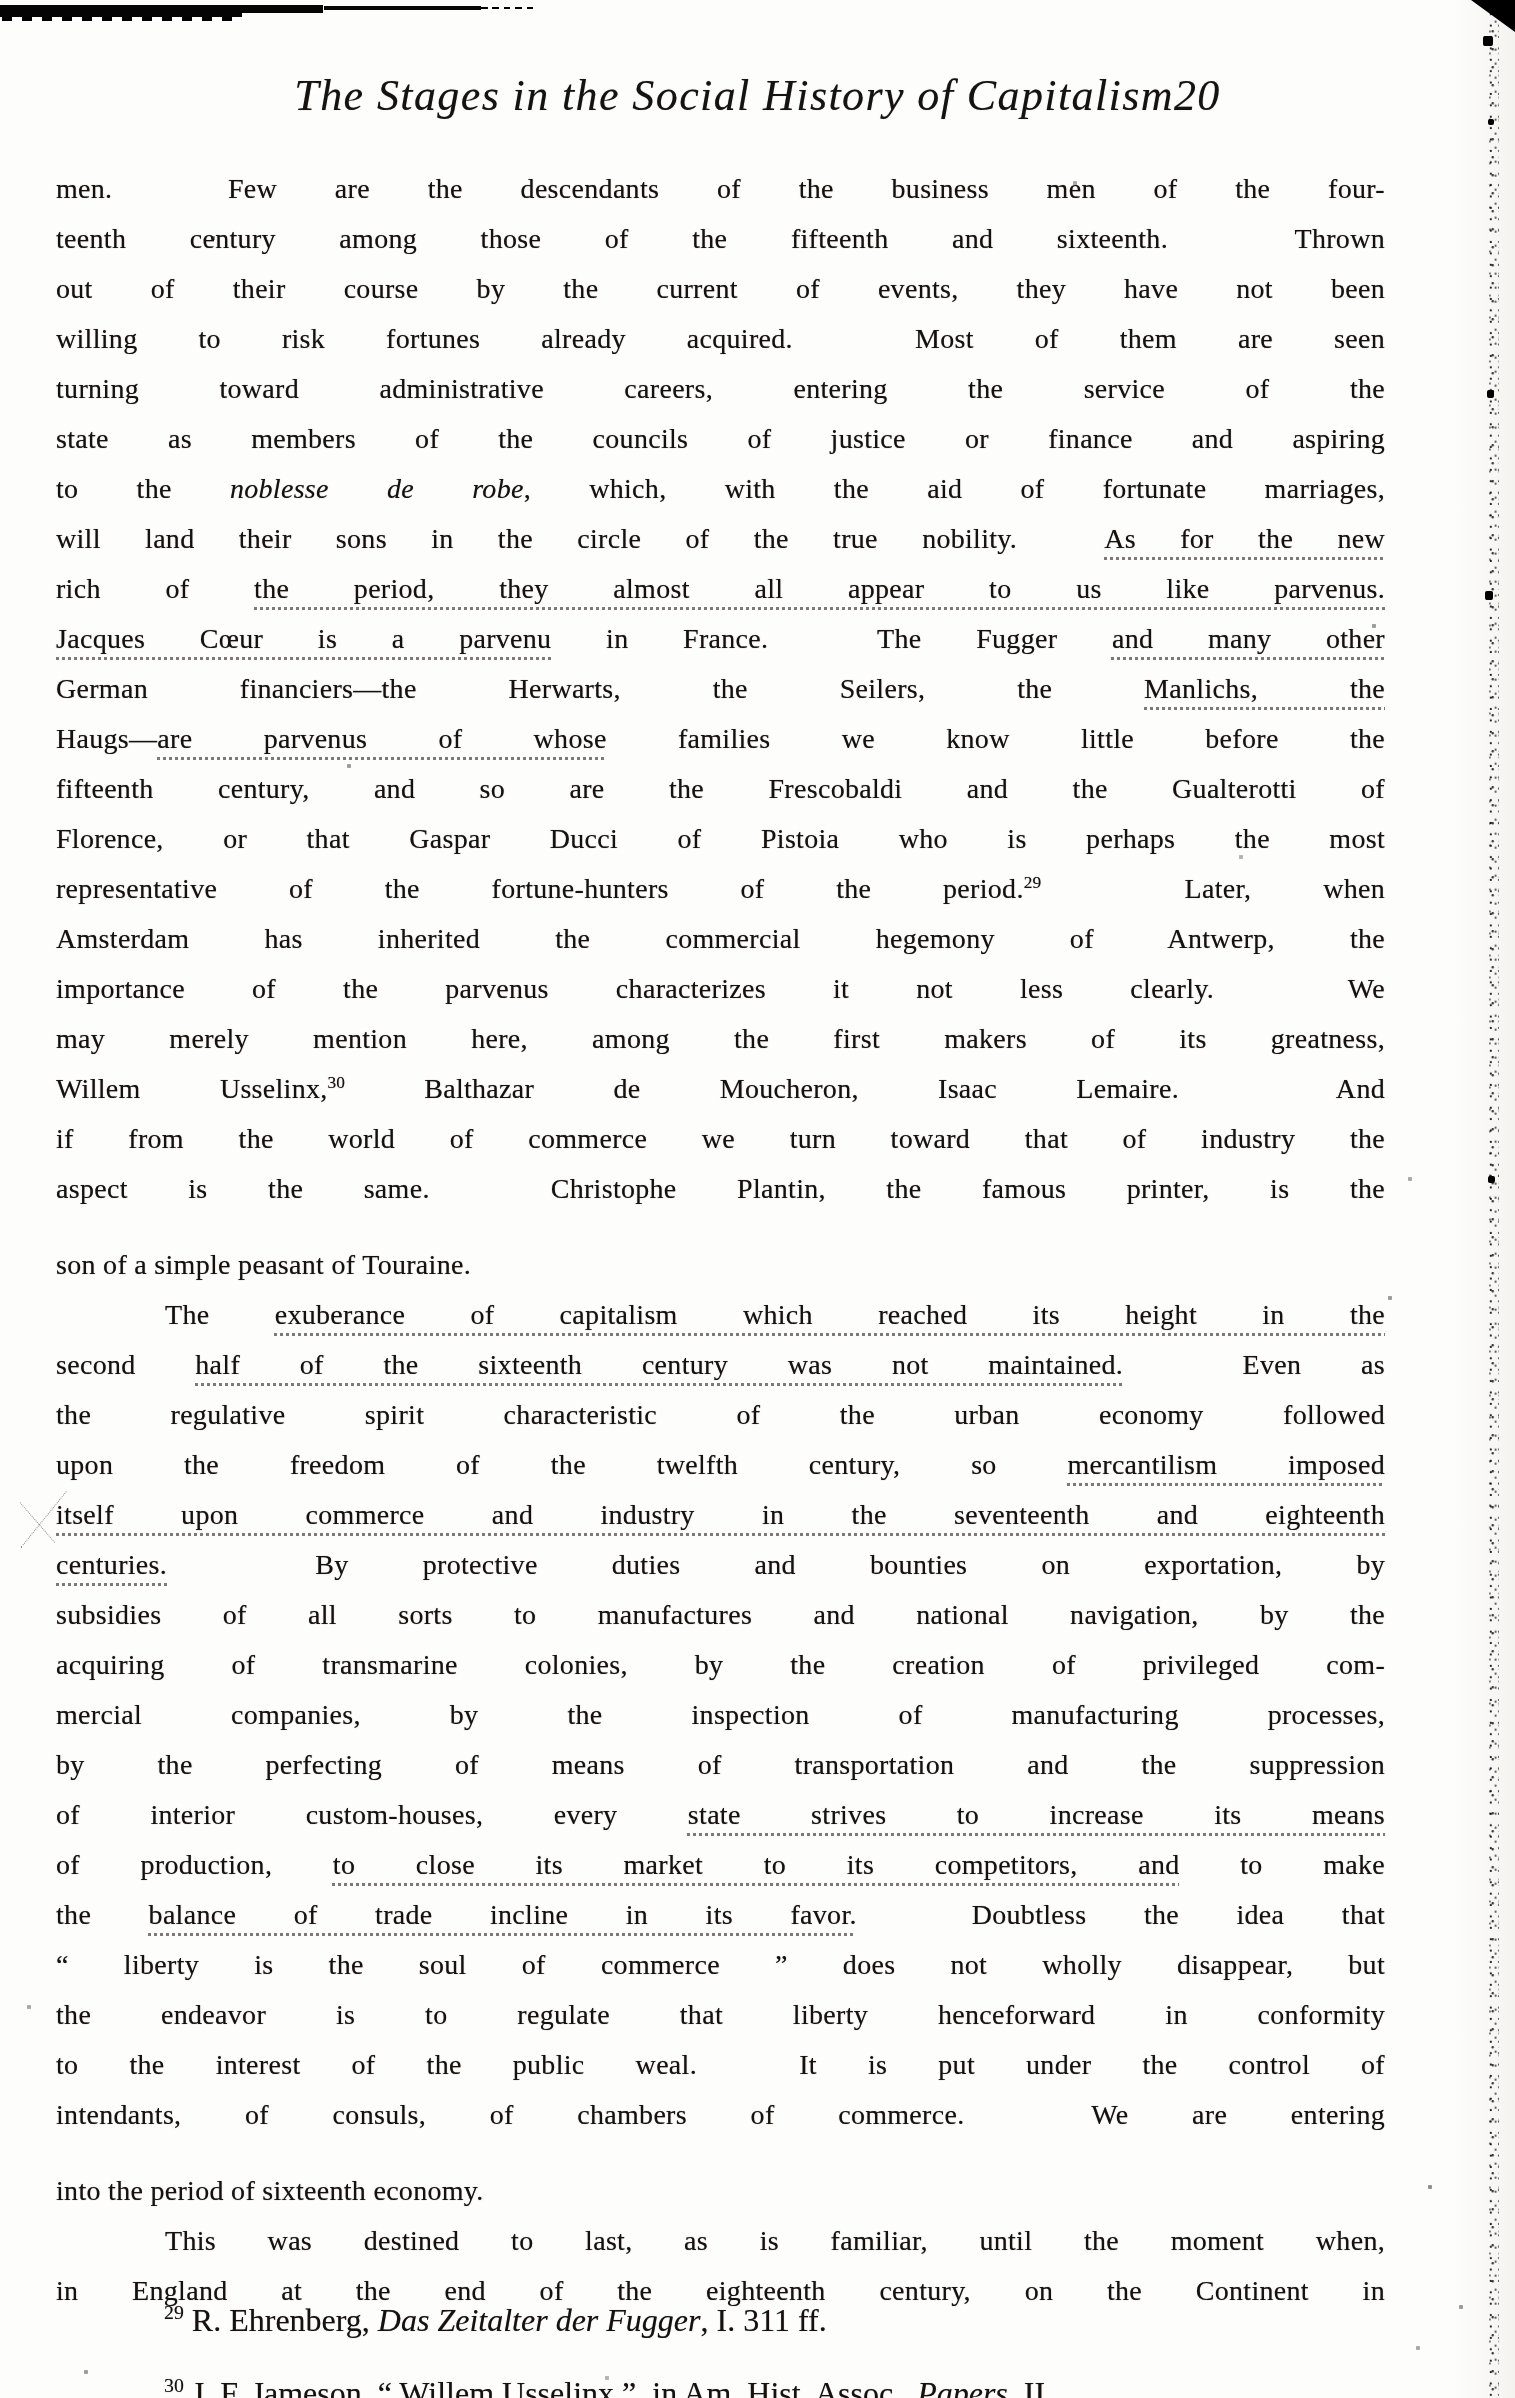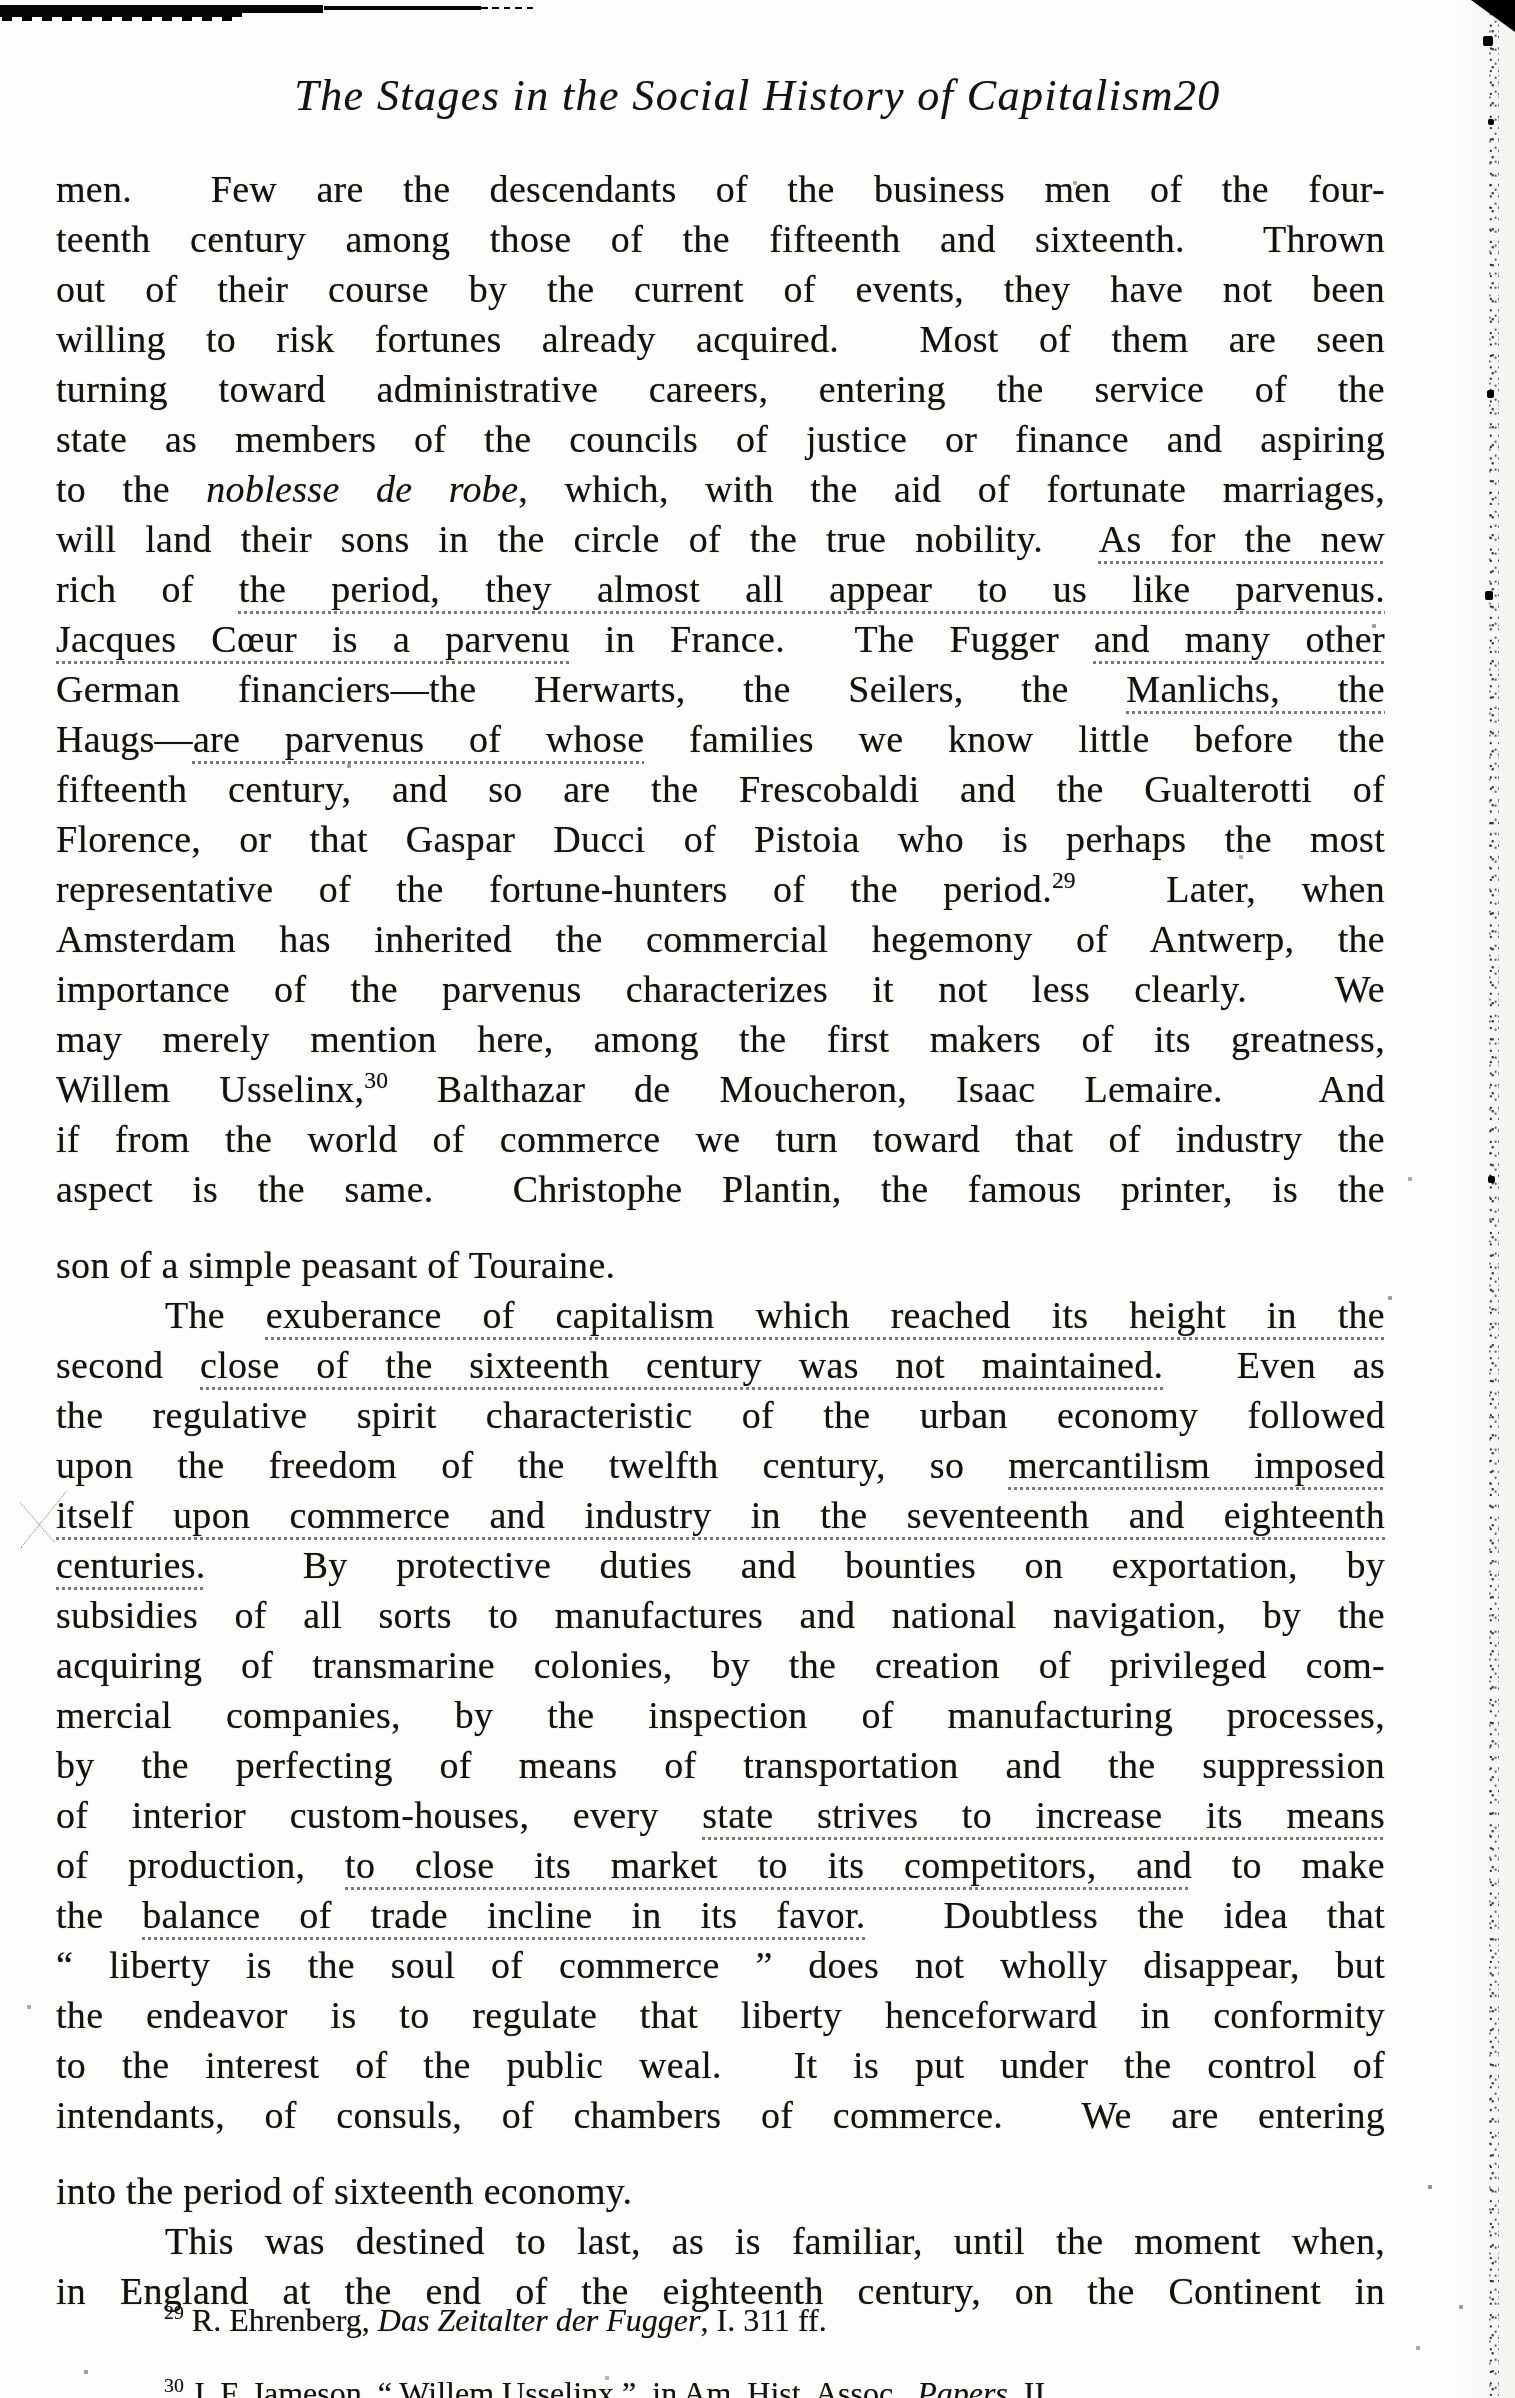--- a/index.html
+++ b/index.html
@@ -48,21 +48,21 @@
   .stroke{position:absolute;height:0;border-top:1.9px dotted #8f8f8f;transform-origin:left center;}
   .s1{left:21px;top:1547px;width:72px;transform:rotate(-51deg);}
   .s2{left:20px;top:1502px;width:53px;transform:rotate(49deg);}
   
   .header{position:absolute;top:70px;left:0;width:1515px;
     display:flex;justify-content:center;align-items:baseline;
     font-style:italic;font-size:44px;letter-spacing:1.4px;color:#15130f;
     text-shadow:0 0 0.9px rgba(25,22,18,.45);}
   
   .bodytext{position:absolute;left:56px;top:164px;width:1329px;
-    font-size:38px;line-height:50px;letter-spacing:0.3px;color:#15120e;
+    font-size:28px;line-height:50px;letter-spacing:0.3px;color:#15120e;
     text-shadow:0 0 0.9px rgba(25,22,18,.55);}
   .line{height:50px;text-align:justify;text-align-last:justify;}
   .line.nojust{text-align-last:left;margin-top:26px;}
   .line.indent{text-indent:109px;}
   .i{font-style:italic;}
   .u{text-decoration-line:underline;text-decoration-style:dotted;
      text-decoration-color:#7d7a76;text-decoration-thickness:2.5px;
      text-underline-offset:8.5px;}
   .sup{font-size:62%;vertical-align:super;line-height:0;letter-spacing:0;}
   
@@ -117,21 +117,21 @@
       <div class="line"><span>Florence, or that Gaspar Ducci of Pistoia who is perhaps the most</span></div>
       <div class="line"><span>representative of the fortune-hunters of the period.</span><span class="sup">29</span><span>&nbsp; Later, when</span></div>
       <div class="line"><span>Amsterdam has inherited the commercial hegemony of Antwerp, the</span></div>
       <div class="line"><span>importance of the parvenus characterizes it not less clearly.&nbsp; We</span></div>
       <div class="line"><span>may merely mention here, among the first makers of its greatness,</span></div>
       <div class="line"><span>Willem Usselinx,</span><span class="sup">30</span><span> Balthazar de Moucheron, Isaac Lemaire.&nbsp; And</span></div>
       <div class="line"><span>if from the world of commerce we turn toward that of industry the</span></div>
       <div class="line"><span>aspect is the same.&nbsp; Christophe Plantin, the famous printer, is the</span></div>
       <div class="line nojust"><span>son of a simple peasant of Touraine.</span></div>
       <div class="line indent"><span>The </span><span class="u">exuberance of capitalism which reached its height in the</span></div>
-      <div class="line"><span>second </span><span class="u">close of the sixteenth century was not maintained.</span><span>&nbsp; Even as</span></div>
+      <div class="line"><span>second </span><span class="u">half of the sixteenth century was not maintained.</span><span>&nbsp; Even as</span></div>
       <div class="line"><span>the regulative spirit characteristic of the urban economy followed</span></div>
       <div class="line"><span>upon the freedom of the twelfth century, so </span><span class="u">mercantilism imposed</span></div>
       <div class="line"><span class="u">itself upon commerce and industry in the seventeenth and eighteenth</span></div>
       <div class="line"><span class="u">centuries.</span><span>&nbsp; By protective duties and bounties on exportation, by</span></div>
       <div class="line"><span>subsidies of all sorts to manufactures and national navigation, by the</span></div>
       <div class="line"><span>acquiring of transmarine colonies, by the creation of privileged com-</span></div>
       <div class="line"><span>mercial companies, by the inspection of manufacturing processes,</span></div>
       <div class="line"><span>by the perfecting of means of transportation and the suppression</span></div>
       <div class="line"><span>of interior custom-houses, every </span><span class="u">state strives to increase its means</span></div>
       <div class="line"><span>of production, </span><span class="u">to close its market to its competitors, and</span><span> to make</span></div>

